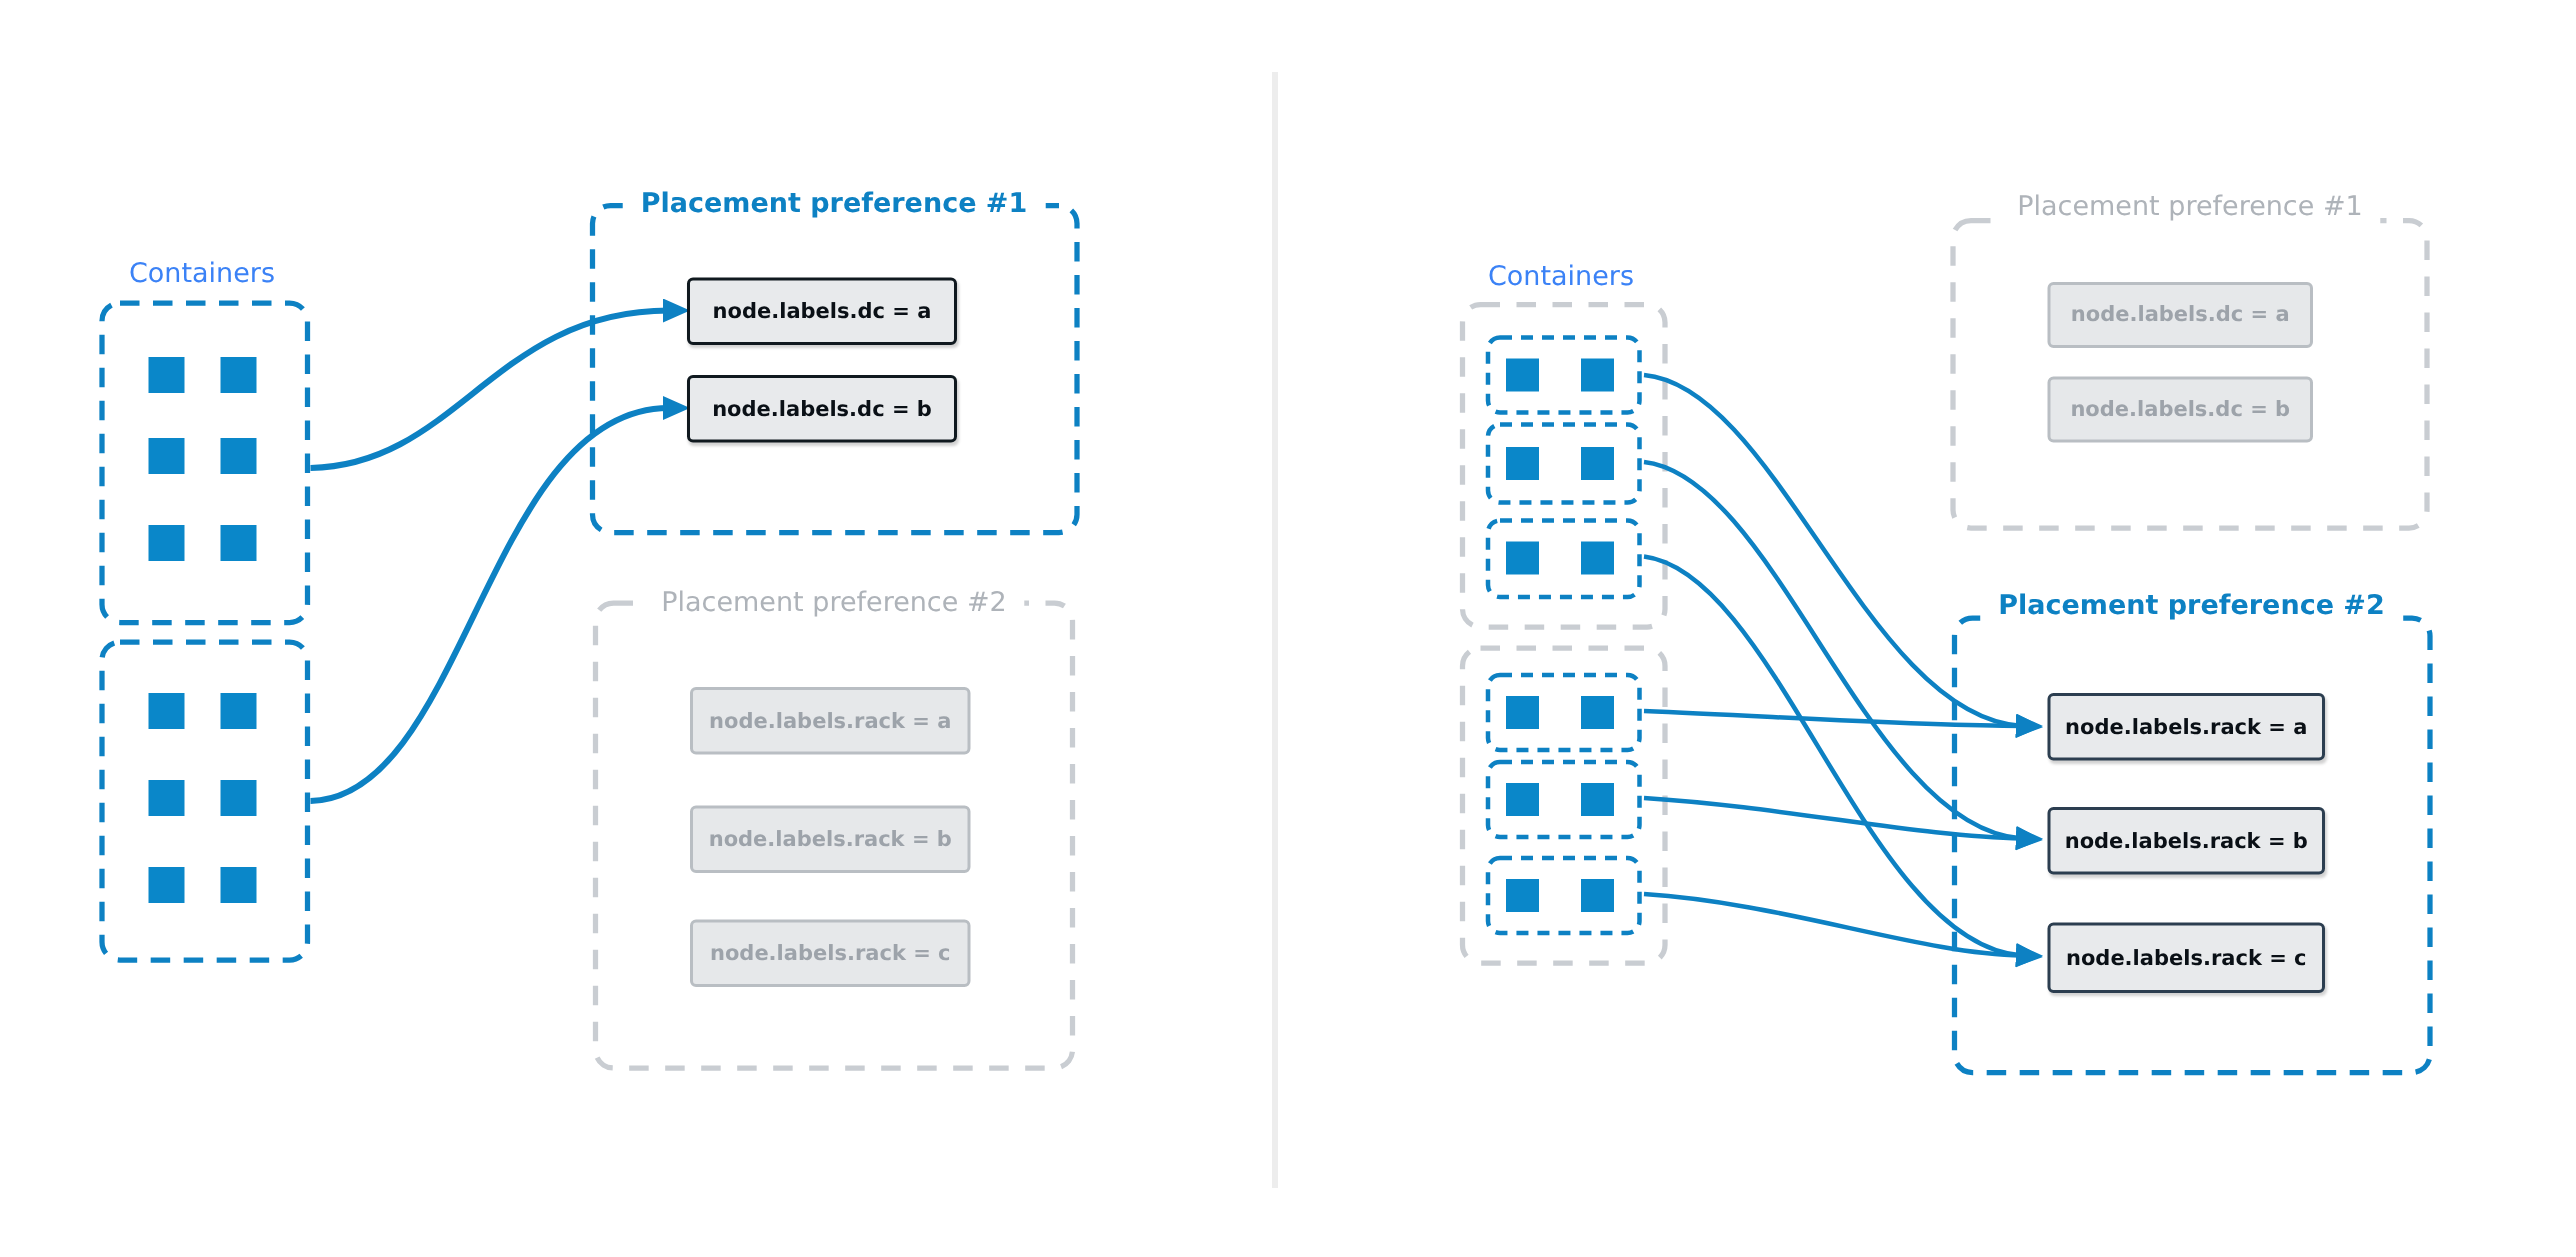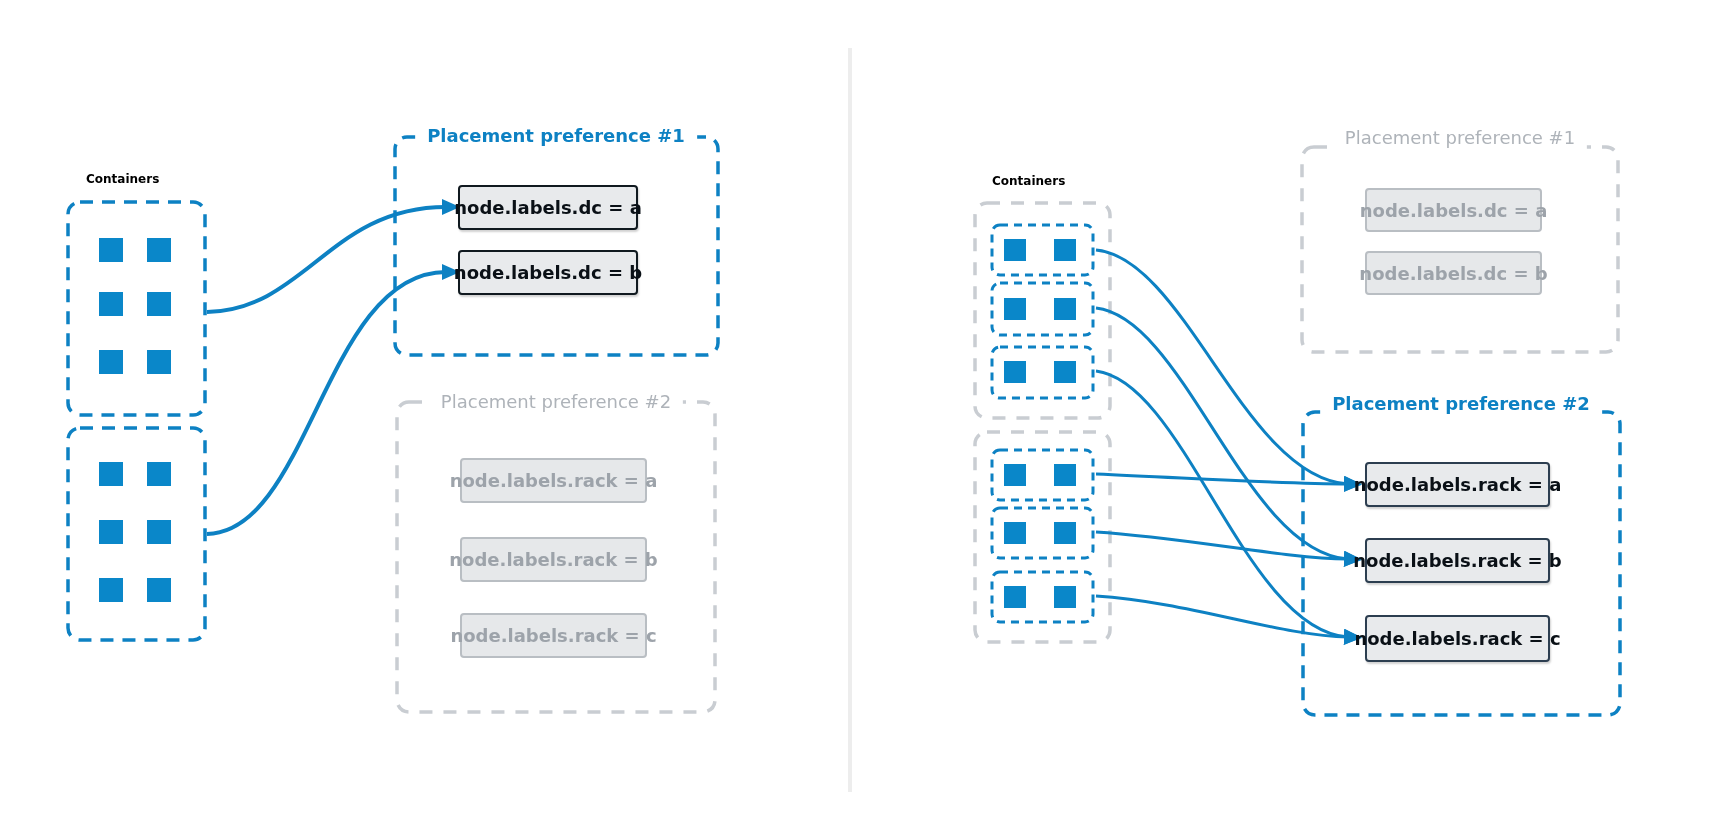--- a/index.html
+++ b/index.html
@@ -3,32 +3,32 @@
 <meta charset="utf-8">
 <style>
   html,body{margin:0;padding:0;}
   body{
     width:1717px;height:838px;position:relative;background:#ffffff;
     font-family:"DejaVu Sans","Liberation Sans",sans-serif;overflow:hidden;
   }
   #gfx{position:absolute;left:0;top:0;width:1717px;height:838px;z-index:0;}
   .abs{position:absolute;z-index:2;}
   .containers-label{
-    font-size:12px;font-weight:700;color:#000000;letter-spacing:0px;
+    font-size:18px;font-weight:400;color:#3b82f6;letter-spacing:0px;
   }
   .pref-title{
     transform:translateX(-50%);
     background:#ffffff;padding:0 12px;white-space:nowrap;
     font-size:18px;line-height:24px;
   }
   .pref-title.active{color:#0d81c3;font-weight:700;}
   .pref-title.inactive{color:#aeb3b9;font-weight:400;}
   .label-box{
     display:flex;align-items:center;justify-content:center;
-    border-radius:4px;font-size:18px;white-space:nowrap;
+    border-radius:4px;font-size:14px;white-space:nowrap;
     box-sizing:border-box;
   }
   .label-box.active{
     background:#e8eaec;color:#0a1016;font-weight:700;
     box-shadow:1px 2px 2px rgba(0,0,0,0.18);
   }
   .label-box.active.left-style{border:2px solid #10191f;}
   .label-box.active.right-style{border:2px solid #2c3e50;}
   .label-box.inactive{
     background:#e6e8ea;color:#9da3aa;font-weight:600;

